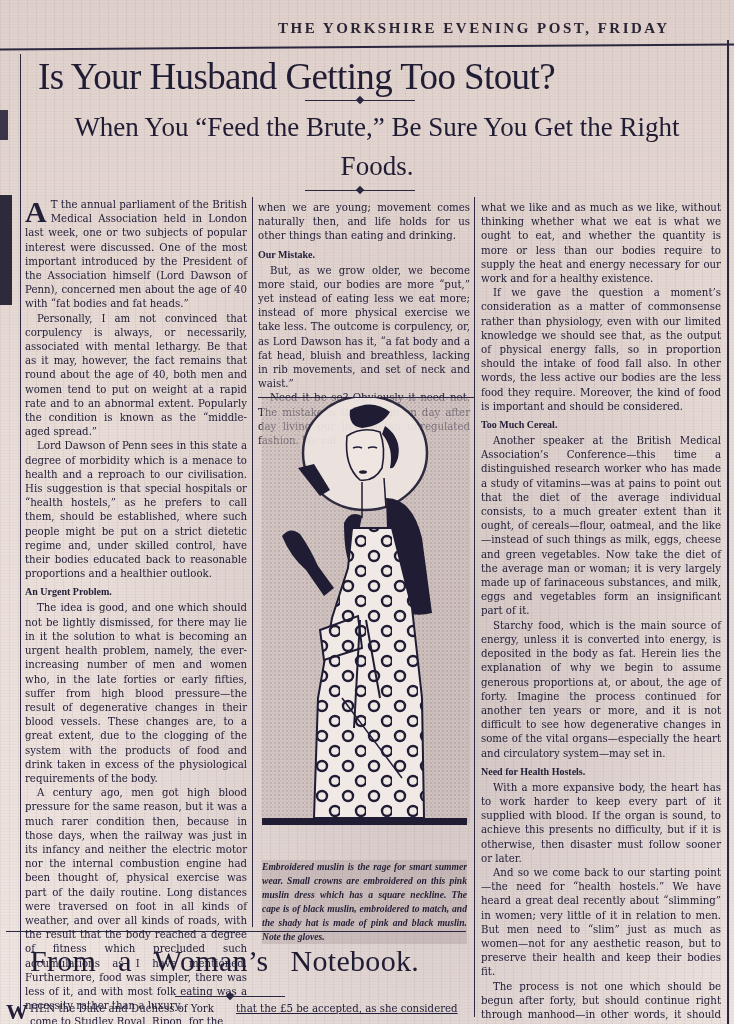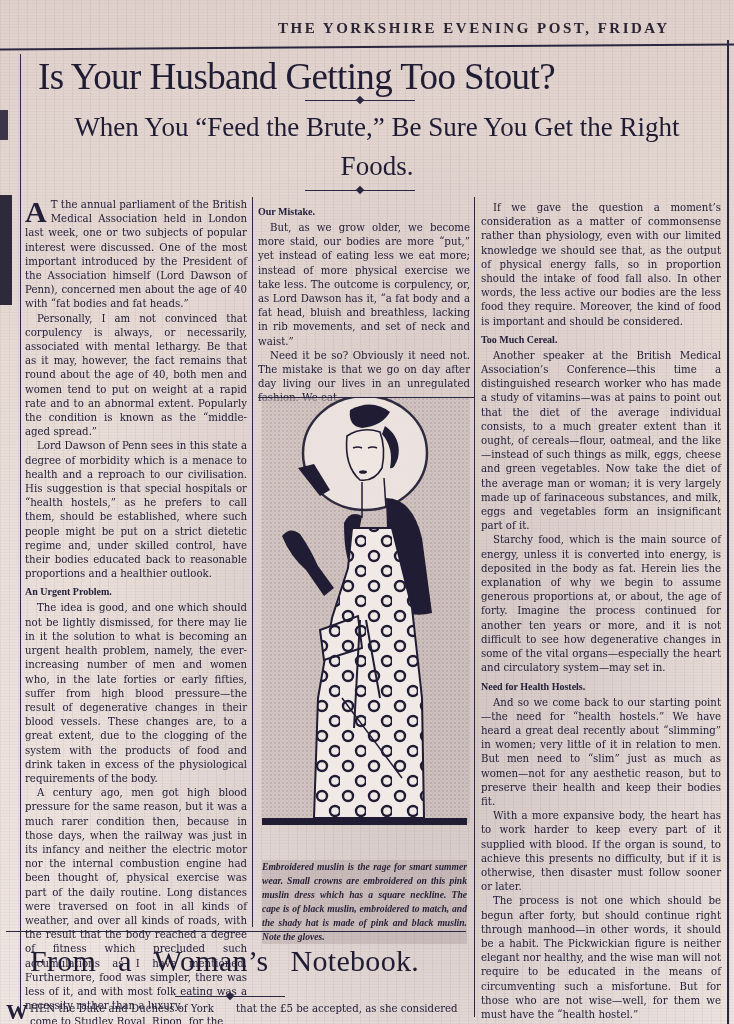--- a/index.html
+++ b/index.html
@@ -87,20 +87,21 @@
   <p class="noindent"><span class="dropcap">A</span><span>T the annual parliament of the British Medical Association held in London last week, one or two subjects of popular interest were discussed. One of the most important introduced by the President of the Association himself (Lord Dawson of Penn), concerned men about the age of 40 with “fat bodies and fat heads.”</span></p>
   <p>Personally, I am not convinced that corpulency is always, or necessarily, associated with mental lethargy. Be that as it may, however, the fact remains that round about the age of 40, both men and women tend to put on weight at a rapid rate and to an abnormal extent. Popularly the condition is known as the “middle-aged spread.”</p>
   <p>Lord Dawson of Penn sees in this state a degree of morbidity which is a menace to health and a reproach to our civilisation. His suggestion is that special hospitals or “health hostels,” as he prefers to call them, should be established, where such people might be put on a strict dietetic regime and, under skilled control, have their bodies educated back to reasonable proportions and a healthier outlook.</p>
   <div class="subhd">An Urgent Problem.</div>
   <p>The idea is good, and one which should not be lightly dismissed, for there may lie in it the solution to what is becoming an urgent health problem, namely, the ever-increasing number of men and women who, in the late forties or early fifties, suffer from high blood pressure—the result of degenerative changes in their blood vessels. These changes are, to a great extent, due to the clogging of the system with the products of food and drink taken in excess of the physiological requirements of the body.</p>
   <p>A century ago, men got high blood pressure for the same reason, but it was a much rarer condition then, because in those days, when the railway was just in its infancy and neither the electric motor nor the internal combustion engine had been thought of, physical exercise was part of the daily routine. Long distances were traversed on foot in all kinds of weather, and over all kinds of roads, with the result that the body reached a degree of fitness which precluded such accumulations as I have mentioned. Furthermore, food was simpler, there was less of it, and with most folk eating was a necessity rather than a luxury.</p>
 
 </div>
 
 <div class="col" style="top:201px;left:258px;width:212px;">
+  <p class="noindent">when we are young; movement comes naturally then, and life holds for us other things than eating and drinking.</p>
   <div class="subhd">Our Mistake.</div>
   <p>But, as we grow older, we become more staid, our bodies are more “put,” yet instead of eating less we eat more; instead of more physical exercise we take less. The outcome is corpulency, or, as Lord Dawson has it, “a fat body and a fat head, bluish and breathless, lacking in rib movements, and set of neck and waist.”</p>
   <p>Need it be so? Obviously it need not. The mistake is that we go on day after day living our lives in an unregulated fashion. We eat</p>
 </div>
 
 <div class="illustration">
   <svg width="208" height="425" viewBox="0 0 208 425">
     <defs>
       <pattern id="spots" width="26" height="30" patternUnits="userSpaceOnUse">
         <circle cx="8" cy="8" r="5" fill="none" stroke="#1f1c33" stroke-width="2.4"></circle>
@@ -139,35 +140,36 @@
     <path d="M58 232 L96 218 L100 250 L62 262Z" fill="#f1e9e6" stroke="#1f1c33" stroke-width="2"></path>
     <path d="M58 232 L96 218 L100 250 L62 262Z" fill="url(#spots)"></path>
     <path d="M98 222 L92 330 M104 222 L118 300" stroke="#1f1c33" stroke-width="2"></path>
     <path d="M80 300 L140 380" stroke="#1f1c33" stroke-width="1.5"></path>
   </svg>
 </div>
 <div class="caption-bar"></div>
 <div class="caption">Embroidered muslin is the rage for smart summer wear. Small crowns are embroidered on this pink muslin dress which has a square neckline. The cape is of black muslin, embroidered to match, and the shady hat is made of pink and black muslin. Note the gloves.</div>
 
 <div class="col" style="top:201px;left:481px;width:240px;">
+  <p class="noindent">what we like and as much as we like, without thinking whether what we eat is what we ought to eat, and whether the quantity is more or less than our bodies require to supply the heat and energy necessary for our work and for a healthy existence.</p>
   <p>If we gave the question a moment’s consideration as a matter of commonsense rather than physiology, even with our limited knowledge we should see that, as the output of physical energy falls, so in proportion should the intake of food fall also. In other words, the less active our bodies are the less food they require. Moreover, the kind of food is important and should be considered.</p>
   <div class="subhd">Too Much Cereal.</div>
   <p>Another speaker at the British Medical Association’s Conference—this time a distinguished research worker who has made a study of vitamins—was at pains to point out that the diet of the average individual consists, to a much greater extent than it ought, of cereals—flour, oatmeal, and the like—instead of such things as milk, eggs, cheese and green vegetables. Now take the diet of the average man or woman; it is very largely made up of farinaceous substances, and milk, eggs and vegetables form an insignificant part of it.</p>
   <p>Starchy food, which is the main source of energy, unless it is converted into energy, is deposited in the body as fat. Herein lies the explanation of why we begin to assume generous proportions at, or about, the age of forty. Imagine the process continued for another ten years or more, and it is not difficult to see how degenerative changes in some of the vital organs—especially the heart and circulatory system—may set in.</p>
   <div class="subhd">Need for Health Hostels.</div>
+  <p>With a more expansive body, the heart has to work harder to keep every part of it supplied with blood. If the organ is sound, to achieve this presents no difficulty, but if it is otherwise, then disaster must follow sooner or later.</p>
   <p>And so we come back to our starting point—the need for “health hostels.” We have heard a great deal recently about “slimming” in women; very little of it in relation to men. But men need to “slim” just as much as women—not for any aesthetic reason, but to preserve their health and keep their bodies fit.</p>
-  <p>With a more expansive body, the heart has to work harder to keep every part of it supplied with blood. If the organ is sound, to achieve this presents no difficulty, but if it is otherwise, then disaster must follow sooner or later.</p>
   <p>The process is not one which should be begun after forty, but should continue right through manhood—in other words, it should be a habit. The Pickwickian figure is neither elegant nor healthy, and the wise man will not require to be educated in the means of circumventing such a misfortune. But for those who are not wise—well, for them we must have the “health hostel.”</p>
 </div>
 
 <div class="bottom-rule"></div>
 <div class="notebook">
   <span>From</span><span>a</span><span>Woman’s</span><span>Notebook.</span>
 </div>
 <div class="nb-ornament"></div>
 <div class="nb-col" style="left:6px;width:222px;">
   <span class="dc">W</span>
   <div>HEN the Duke and Duchess of York</div>
   <div>come to Studley Royal, Ripon, for the</div>
 </div>
-<div class="nb-col" style="left:236px;width:232px;">
+<div class="nb-col" style="left:236px;width:232px;text-decoration:underline;">
   <div>that the £5 be accepted, as she considered</div>
 </div>
 
 </body></html>

